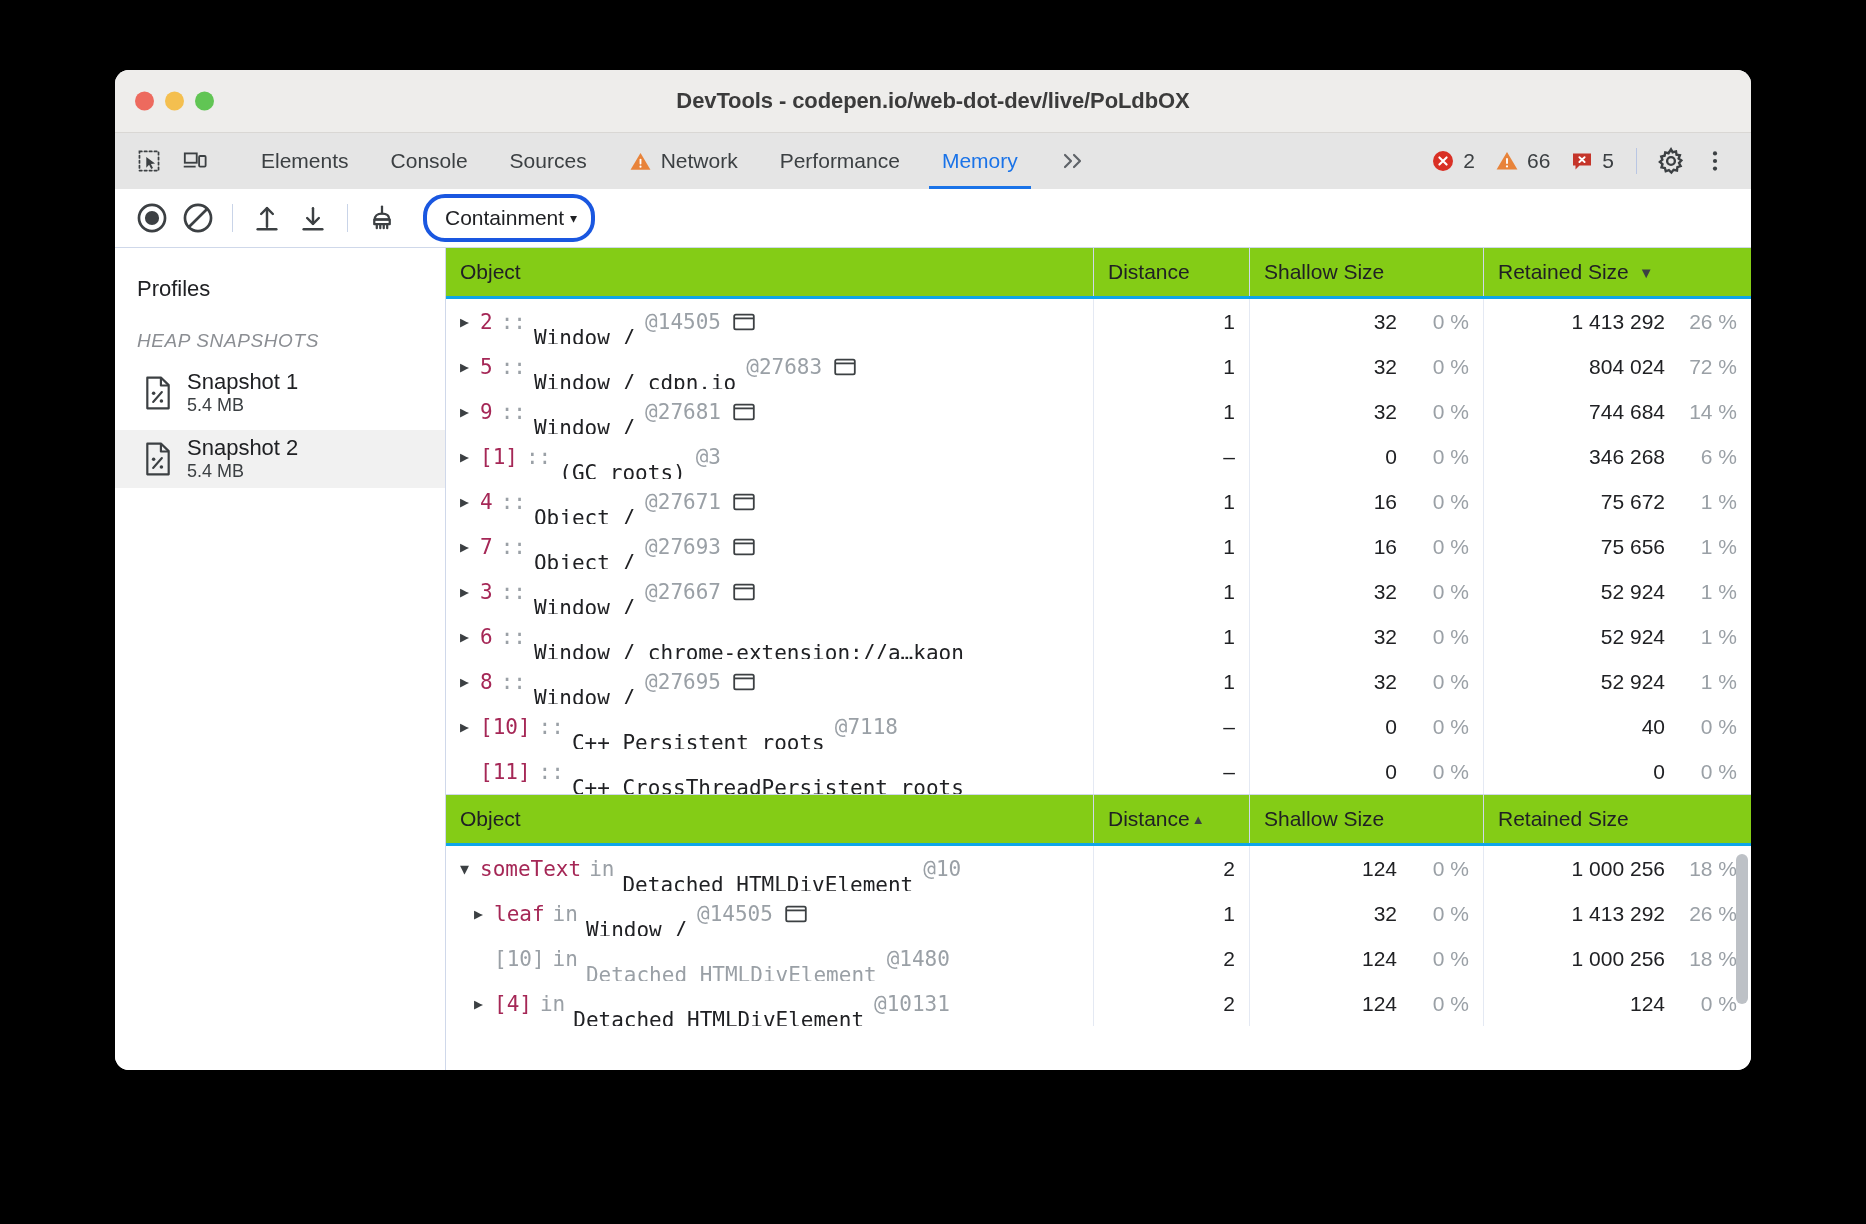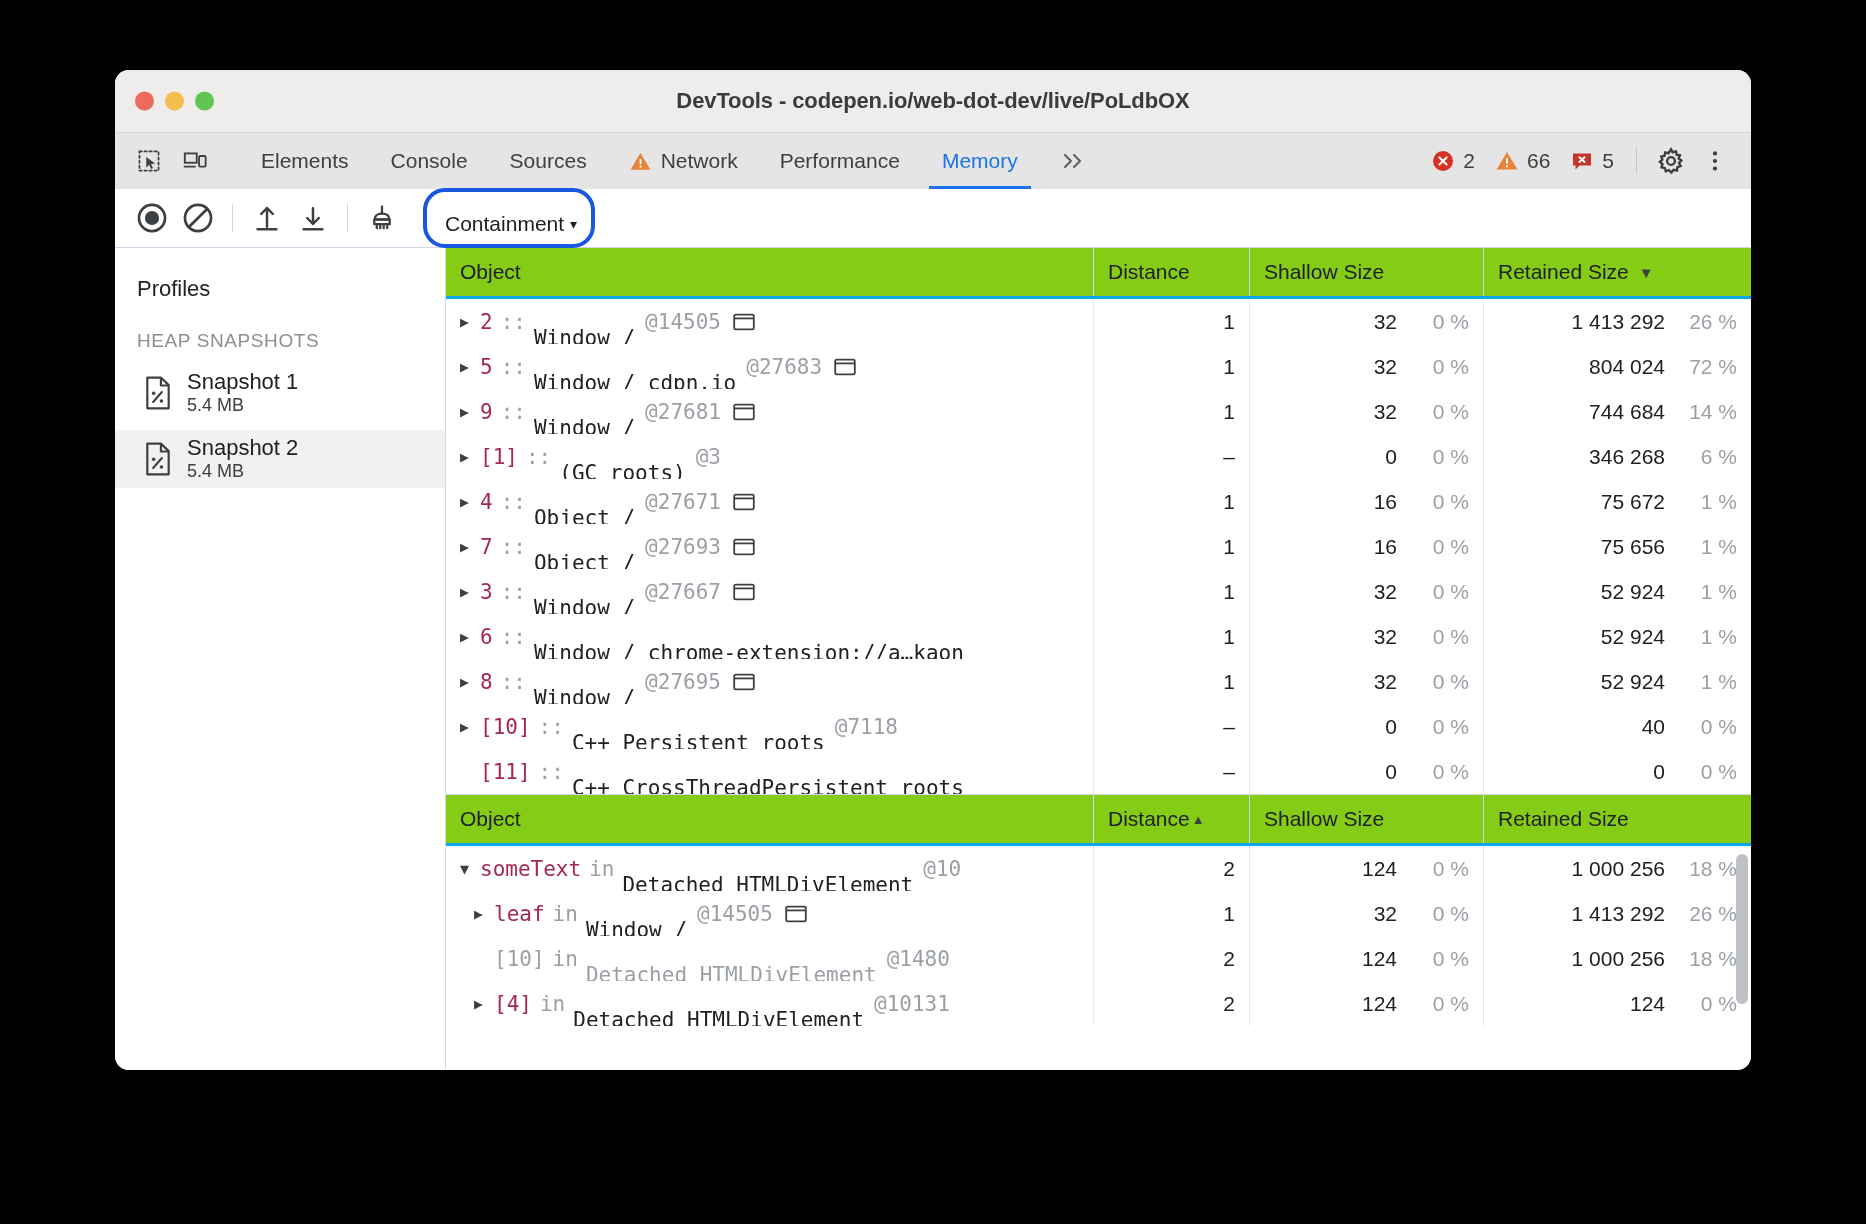--- a/index.html
+++ b/index.html
@@ -165,21 +165,21 @@
     margin: 0 11px;
   }
   #containment-select {
     margin-left: 18px;
     height: 40px;
     border: 4px solid #1a57e0;
     border-radius: 22px;
     background: #ffffff;
     display: flex;
     align-items: center;
-    padding: 12px 14px 0 18px;
+    padding: 0 14px 0 18px;
     gap: 6px;
     font-size: 21px;
     color: #202124;
     box-sizing: content-box;
   }
   #containment-select .caret {
     font-size: 14px;
     color: #202124;
     line-height: 1;
   }
@@ -202,20 +202,21 @@
   #profiles-title {
     font-size: 22px;
     color: #202124;
     padding: 14px 0 14px 22px;
   }
   #heap-label {
     font-size: 19px;
     letter-spacing: 0.6px;
     color: #8b8e93;
     padding: 14px 0 12px 22px;
+    font-style: italic;
   }
   .snap {
     display: flex;
     align-items: center;
     gap: 14px;
     padding: 12px 0 12px 28px;
     height: 58px;
     box-sizing: border-box;
   }
   .snap.selected { background: #f1f1f1; margin-top: 8px; }

